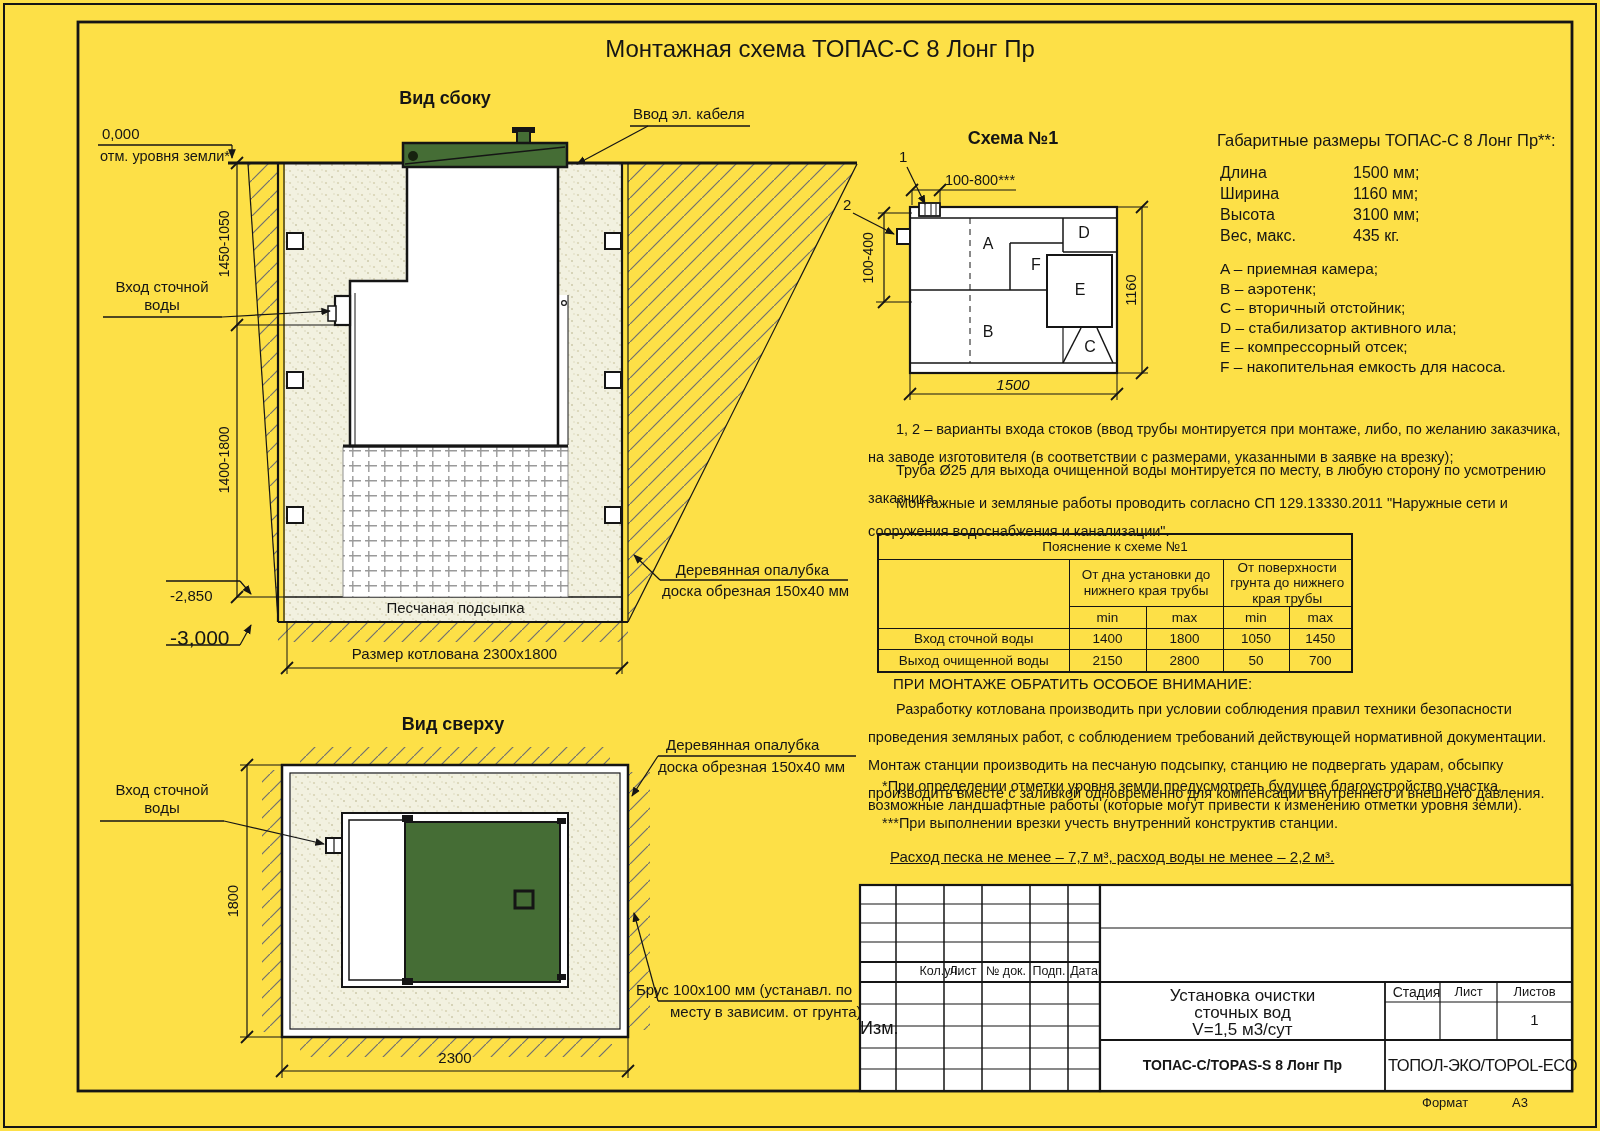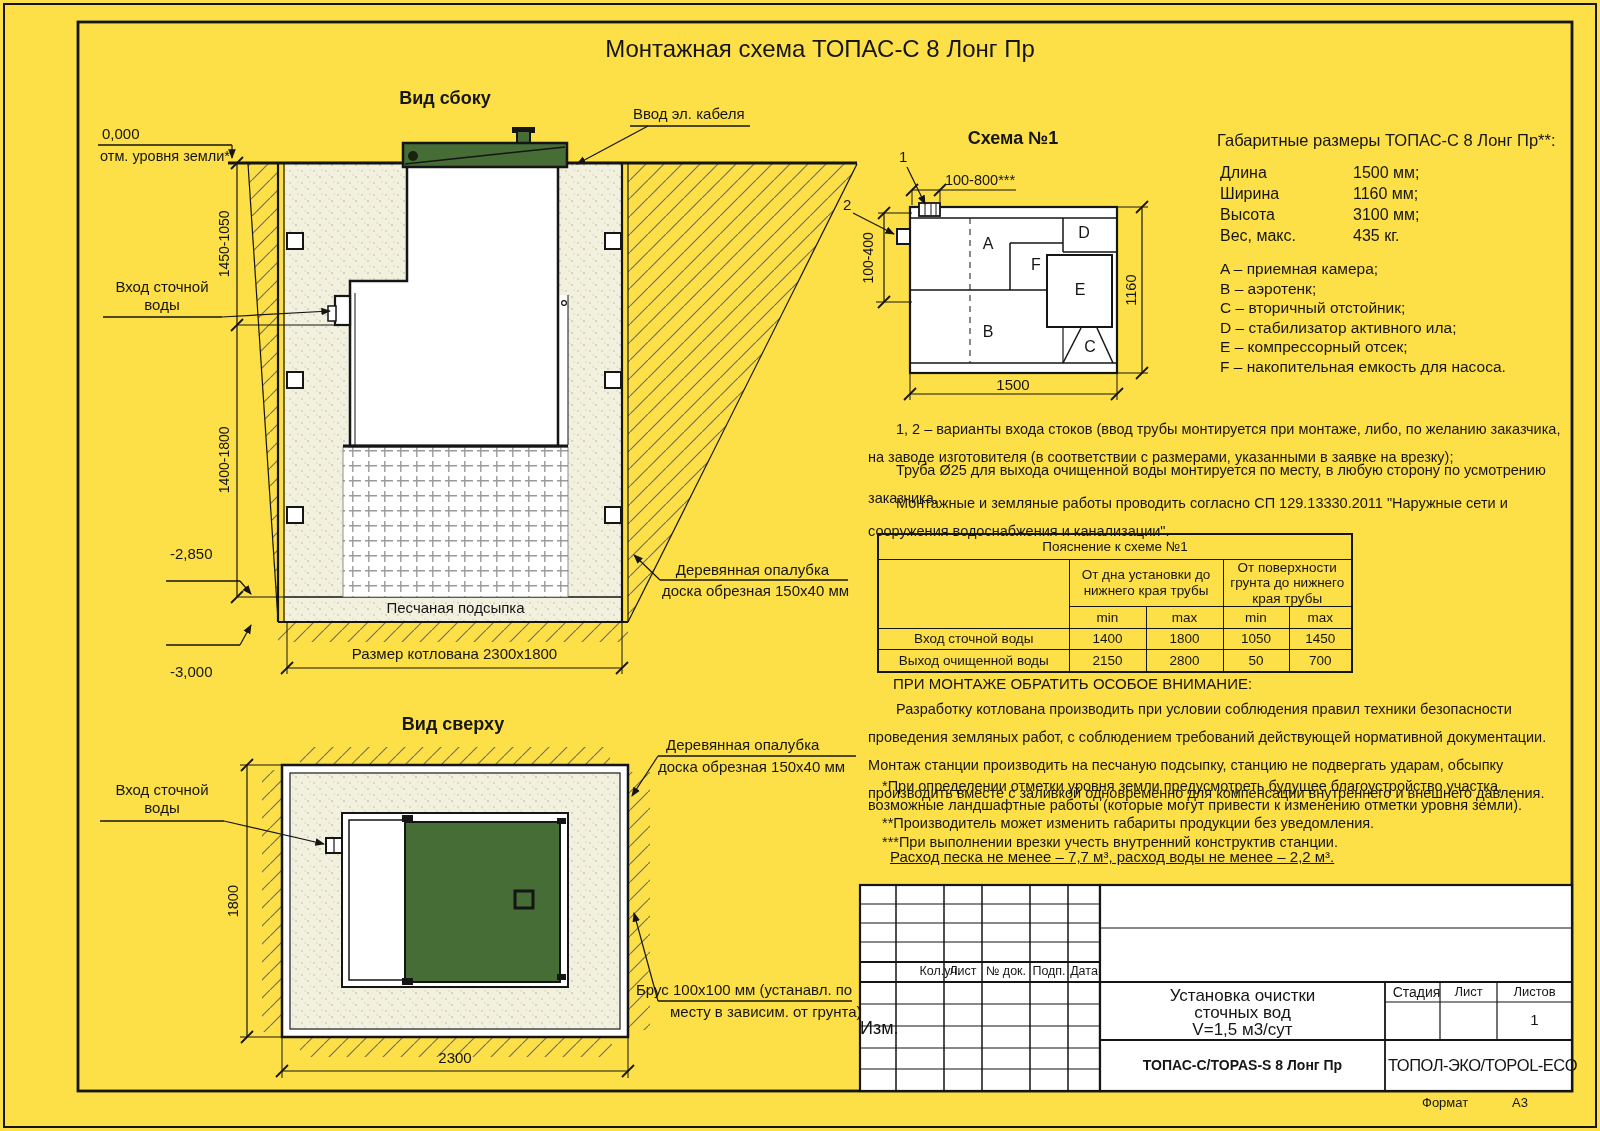--- a/index.html
+++ b/index.html
@@ -228,43 +228,43 @@
 
 <div class="t c" style="left:560px;top:36px;width:520px;font-size:24px;">Монтажная схема ТОПАС-С 8 Лонг Пр</div>
 
 <div class="t c b" style="left:350px;top:88px;width:190px;font-size:18px;">Вид сбоку</div>
 <div class="t" style="left:102px;top:126px;font-size:15px;">0,000</div>
 <div class="t" style="left:100px;top:148px;font-size:14.5px;">отм. уровня земли*</div>
 <div class="t" style="left:633px;top:106px;font-size:15px;">Ввод эл. кабеля</div>
 <div class="t c w" style="left:103px;top:278px;width:118px;font-size:15px;line-height:18px;">Вход сточной воды</div>
 <div class="t c rot" style="left:180px;top:236px;width:90px;font-size:14px;">1450-1050</div>
 <div class="t c rot" style="left:180px;top:452px;width:90px;font-size:14px;">1400-1800</div>
-<div class="t" style="left:170px;top:546px;font-size:15px;">-2,850</div>
-<div class="t" style="left:170px;top:626px;font-size:15px;margin-top:38px;">-3,000</div>
+<div class="t" style="left:170px;top:588px;font-size:15px;">-2,850</div>
+<div class="t" style="left:170px;top:626px;font-size:21px;">-3,000</div>
 <div class="t c" style="left:368px;top:600px;width:175px;font-size:15px;">Песчаная подсыпка</div>
 <div class="t c" style="left:322px;top:646px;width:265px;font-size:15px;">Размер котлована 2300x1800</div>
 <div class="t c" style="left:655px;top:562px;width:195px;font-size:15px;">Деревянная опалубка</div>
 <div class="t c" style="left:648px;top:583px;width:215px;font-size:15px;">доска обрезная 150x40 мм</div>
 
 <div class="t c b" style="left:358px;top:714px;width:190px;font-size:18px;">Вид сверху</div>
 <div class="t c w" style="left:103px;top:781px;width:118px;font-size:15px;line-height:18px;">Вход сточной воды</div>
 <div class="t c rot" style="left:188px;top:893px;width:90px;font-size:14.5px;">1800</div>
 <div class="t c" style="left:420px;top:1050px;width:70px;font-size:15px;">2300</div>
 <div class="t" style="left:666px;top:737px;font-size:15px;">Деревянная опалубка</div>
 <div class="t" style="left:658px;top:759px;font-size:15px;">доска обрезная 150x40 мм</div>
 <div class="t" style="left:636px;top:982px;font-size:15px;">Брус 100x100 мм (устанавл. по</div>
 <div class="t" style="left:670px;top:1004px;font-size:15px;">месту в зависим. от грунта)</div>
 
 <div class="t c b" style="left:948px;top:128px;width:130px;font-size:18px;">Схема №1</div>
 <div class="t" style="left:899px;top:149px;font-size:15px;">1</div>
 <div class="t" style="left:843px;top:197px;font-size:15px;">2</div>
 <div class="t c" style="left:930px;top:172px;width:100px;font-size:14.5px;">100-800***</div>
 <div class="t c rot" style="left:824px;top:250px;width:90px;font-size:14px;">100-400</div>
 <div class="t c rot" style="left:1086px;top:282px;width:90px;font-size:14.5px;">1160</div>
-<div class="t c" style="left:978px;top:377px;width:70px;font-size:15px;">1500</div>
+<div class="t c" style="left:978px;top:377px;width:70px;font-size:15px;font-style:italic;">1500</div>
 <div class="t c" style="left:977px;top:235px;width:22px;font-size:16px;">A</div>
 <div class="t c" style="left:977px;top:323px;width:22px;font-size:16px;">B</div>
 <div class="t c" style="left:1079px;top:338px;width:22px;font-size:16px;">C</div>
 <div class="t c" style="left:1073px;top:224px;width:22px;font-size:16px;">D</div>
 <div class="t c" style="left:1069px;top:281px;width:22px;font-size:16px;">E</div>
 <div class="t c" style="left:1025px;top:256px;width:22px;font-size:16px;">F</div>
 
 <div class="t" style="left:1217px;top:131px;font-size:16.5px;">Габаритные размеры ТОПАС-С 8 Лонг Пр**:</div>
 <div class="t" style="left:1220px;top:164px;">
   <div class="specrow"><span class="nm">Длина</span><span>1500 мм;</span></div>
@@ -322,21 +322,20 @@
     <td>50</td>
     <td>700</td>
   </tr>
 </tbody>
     </table>
 
 <div class="t" style="left:893px;top:676px;font-size:15px;">ПРИ МОНТАЖЕ ОБРАТИТЬ ОСОБОЕ ВНИМАНИЕ:</div>
 <div class="par" style="left:868px;top:695px;width:700px;">Разработку котлована производить при условии соблюдения правил техники безопасности проведения земляных работ, с соблюдением требований действующей нормативной документации. Монтаж станции производить на песчаную подсыпку, станцию не подвергать ударам, обсыпку производить вместе с заливкой одновременно для компенсации внутреннего и внешнего давления.</div>
 <div class="t w fnote" style="left:868px;top:777px;width:700px;">
   <p>*При определении отметки уровня земли предусмотреть будущее благоустройство участка, возможные ландшафтные работы (которые могут привести к изменению отметки уровня земли).</p>
-  <p>**Производитель может изменить габариты продукции без уведомления.</p>
   <p>***При выполнении врезки учесть внутренний конструктив станции.</p>
 </div>
 <div class="t" style="left:890px;top:849px;font-size:15px;text-decoration:underline;">Расход песка не менее – 7,7 м³, расход воды не менее – 2,2 м³.</div>
 
 <div class="t c" style="left:860px;top:1018px;width:35px;font-size:18px;">Изм.</div>
 <div class="t c" style="left:896px;top:964px;width:48px;font-size:12.5px;margin-left:20px;">Кол.уч.</div>
 <div class="t c" style="left:944px;top:964px;width:38px;font-size:12.5px;">Лист</div>
 <div class="t c" style="left:982px;top:964px;width:48px;font-size:12.5px;">№ док.</div>
 <div class="t c" style="left:1030px;top:964px;width:38px;font-size:12.5px;">Подп.</div>
 <div class="t c" style="left:1068px;top:964px;width:32px;font-size:12.5px;">Дата</div>

